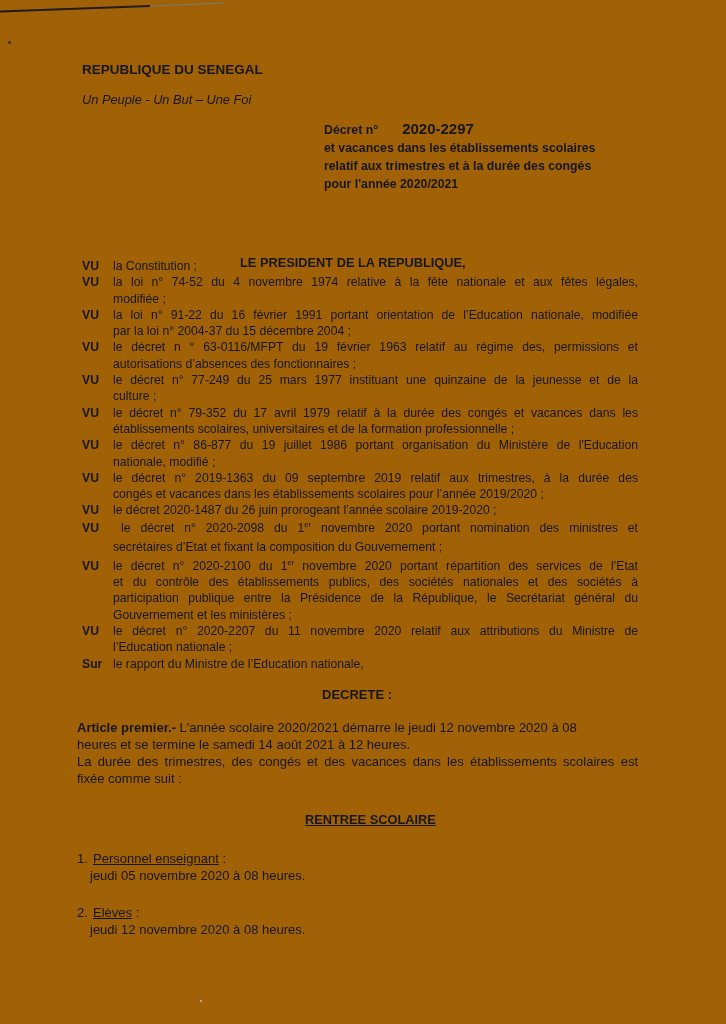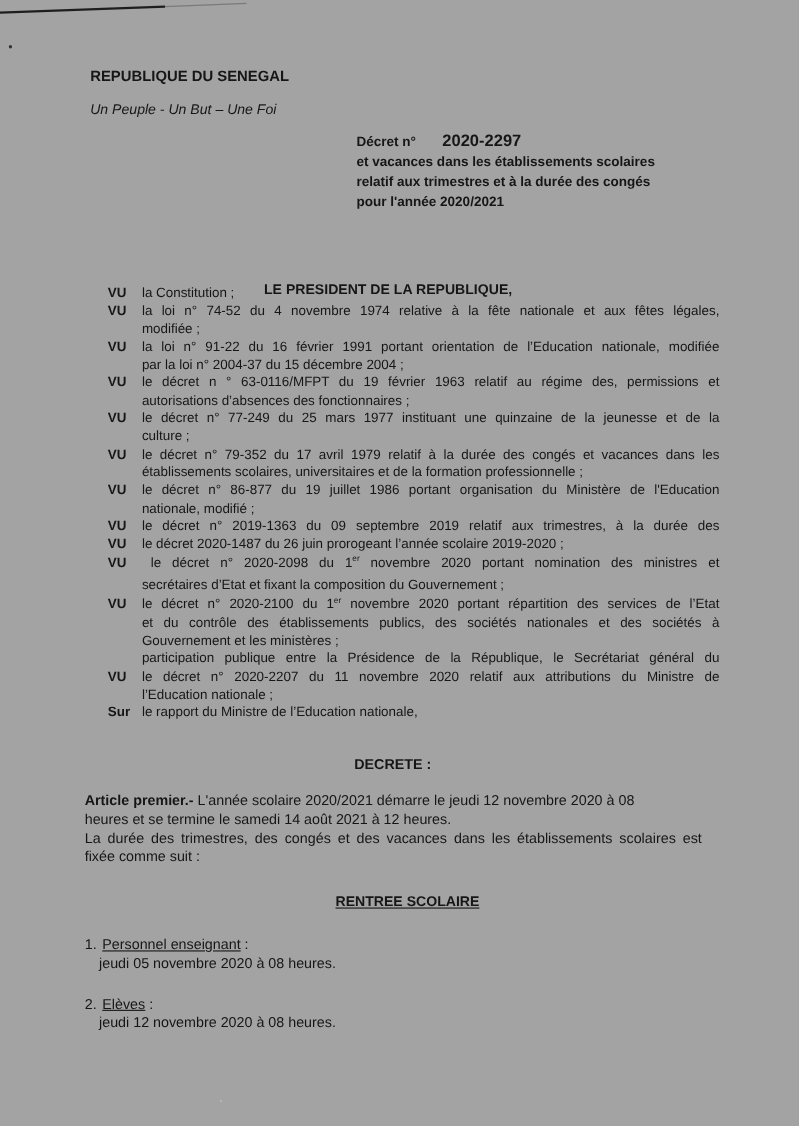--- a/index.html
+++ b/index.html
@@ -1,21 +1,21 @@
 <!DOCTYPE html>
 <html><head>
   <meta charset="utf-8">
   <style>
     html, body { margin: 0; padding: 0; background: #ffffff; }
     .page {
       position: relative;
       width: 726px;
       height: 1024px;
       overflow: hidden;
-      background: #a3a3a3;
+      background: #a16207;
       color: #161616;
       font-family: "Liberation Sans", sans-serif;
     }
     .abs { position: absolute; }
     .top-rule { left: 0; top: 0; }
     .speck { left: 8px; top: 41px; width: 3px; height: 3px; border-radius: 50%; background: #333; }
     .speck2 { left: 200px; top: 1000px; width: 2px; height: 2px; border-radius: 50%; background: #bbb; }
 
     .country { left: 82px; top: 62px; font-weight: bold; font-size: 13.5px; line-height: 16px; white-space: nowrap; }
     .motto { left: 82px; top: 92px; font-style: italic; font-size: 12.8px; line-height: 16px; white-space: nowrap; }
@@ -23,21 +23,21 @@
     .decree { left: 324px; top: 120px; width: 330px; font-weight: bold; font-size: 12.3px; line-height: 18px; }
     .decree .d-line { white-space: nowrap; }
     .decree .d-label { margin-right: 24px; text-align: center; }
     .decree .d-number { font-size: 15px; }
 
     .authority { left: 240px; top: 227px; font-weight: bold; font-size: 12.8px; line-height: 16px; white-space: nowrap; margin-top: 28px; }
 
     .considerations { left: 82px; top: 258px; width: 560px; font-size: 12.2px; }
     .cons-item { display: flex; line-height: 16.3px; }
     .cons-item.tall { line-height: 19.5px; }
-    .cons-label { width: 31px; flex: 0 0 31px; font-weight: bold; margin-left: 16px; }
+    .cons-label { width: 31px; flex: 0 0 31px; font-weight: bold; }
     .cons-text { width: 525px; flex: 0 0 525px; }
     .ln { display: block; }
     .jl { text-align: justify; text-align-last: justify; }
     sup { font-size: 7.5px; line-height: 0; vertical-align: 5px; }
     .indent-2098 { padding-left: 8px; }
 
     .decision { left: 322px; top: 687px; font-weight: bold; font-size: 13px; line-height: 16px; white-space: nowrap; }
 
     .article { left: 77px; top: 719px; width: 561px; font-size: 13px; line-height: 17px; }
     .article .a-title { font-weight: bold; }
@@ -123,42 +123,43 @@
       <span class="cons-label">VU</span>
       <div class="cons-text">
         <span class="ln jl">le décret n° 86-877 du 19 juillet 1986 portant organisation du Ministère de l'Education</span>
         <span class="ln">nationale, modifié ;</span>
       </div>
     </div>
     <div class="cons-item">
       <span class="cons-label">VU</span>
       <div class="cons-text">
         <span class="ln jl">le décret n° 2019-1363 du 09 septembre 2019 relatif aux trimestres, à la durée des</span>
+        <span class="ln">congés et vacances dans les établissements scolaires pour l’année 2019/2020 ;</span>
       </div>
     </div>
     <div class="cons-item">
       <span class="cons-label">VU</span>
       <div class="cons-text">
         <span class="ln">le décret 2020-1487 du 26 juin prorogeant l’année scolaire 2019-2020 ;</span>
       </div>
     </div>
     <div class="cons-item tall">
       <span class="cons-label">VU</span>
       <div class="cons-text">
         <span class="ln jl indent-2098"><span>le décret n° 2020-2098 du 1</span><sup>er</sup><span> novembre 2020 portant nomination des ministres et</span></span>
         <span class="ln">secrétaires d’Etat et fixant la composition du Gouvernement ;</span>
       </div>
     </div>
     <div class="cons-item">
       <span class="cons-label">VU</span>
       <div class="cons-text">
         <span class="ln jl"><span>le décret n° 2020-2100 du 1</span><sup>er</sup><span> novembre 2020 portant répartition des services de l’Etat</span></span>
         <span class="ln jl">et du contrôle des établissements publics, des sociétés nationales et des sociétés à</span>
+        <span class="ln jl">participation publique entre la Présidence de la République, le Secrétariat général du</span>
         <span class="ln">Gouvernement et les ministères ;</span>
-        <span class="ln jl">participation publique entre la Présidence de la République, le Secrétariat général du</span>
       </div>
     </div>
     <div class="cons-item">
       <span class="cons-label">VU</span>
       <div class="cons-text">
         <span class="ln jl">le décret n° 2020-2207 du 11 novembre 2020 relatif aux attributions du Ministre de</span>
         <span class="ln">l’Education nationale ;</span>
       </div>
     </div>
     <div class="cons-item">

